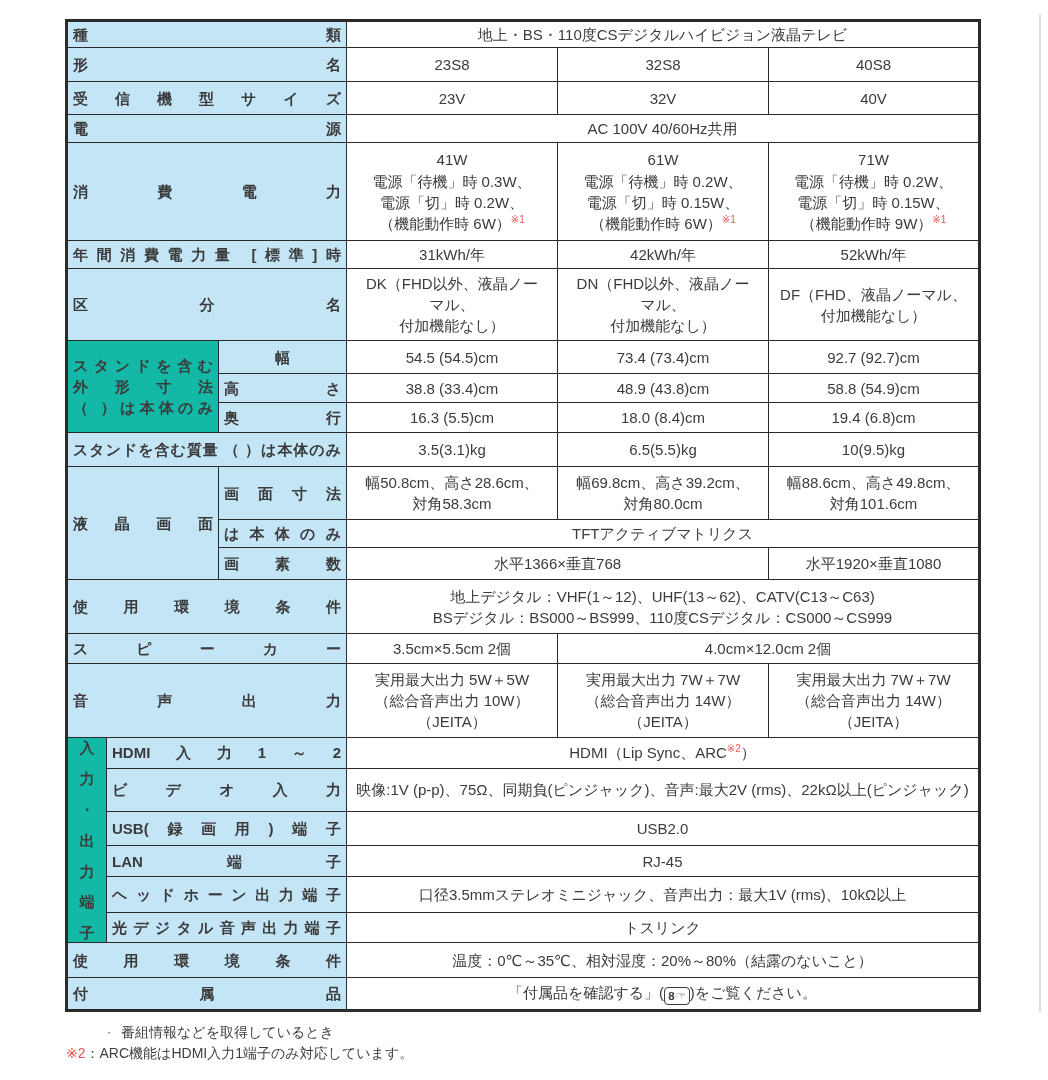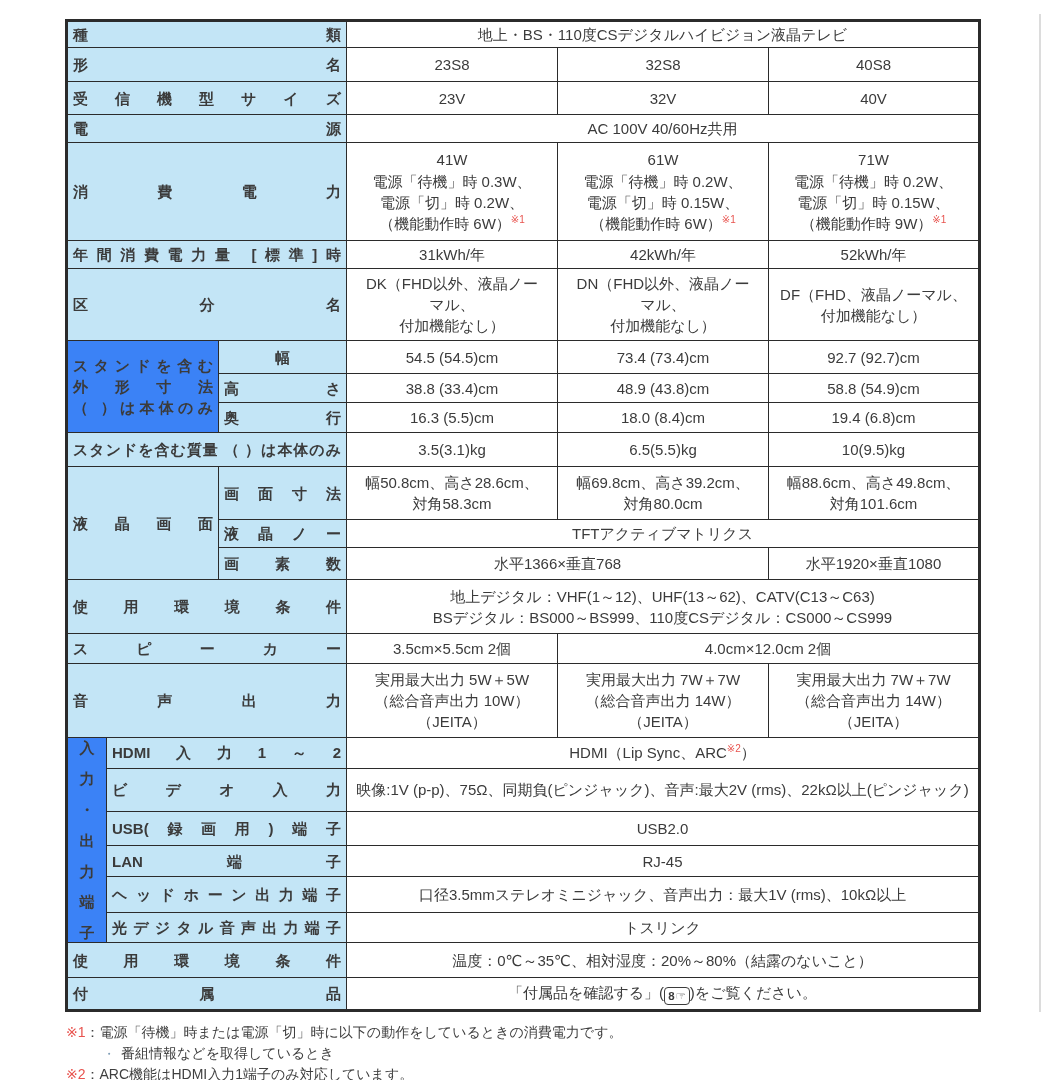--- a/index.html
+++ b/index.html
@@ -22,21 +22,21 @@
   }
   
   .lbl{
     background:#c3e5f6;font-weight:bold;
     text-align:justify;text-align-last:justify;
     text-justify:inter-character;
     padding:2px 9px;
     margin-top:8px;
   }
   .lbl-c{background:#c3e5f6;font-weight:bold;text-align:center;text-align-last:center;padding:2px 9px;}
-  .grp{background:#3b82f6;font-weight:bold;padding:2px 9px;}
+  .grp{background:#14b8a6;font-weight:bold;padding:2px 9px;}
   .grp .jline{text-align:justify;text-align-last:justify;text-justify:inter-character;}
   .io-cell{padding:0;}
   .io-vert{
     display:flex;flex-direction:column;justify-content:space-between;align-items:center;
     height:200px;margin:0 auto;font-weight:bold;font-size:15px;line-height:1;
   }
   
   .val{text-align:center;background:#ffffff;}
   .pl{white-space:pre-line;}
   .cons-main{display:block;}
@@ -167,21 +167,21 @@
         <td class="lbl">画面寸法</td>
         <td class="val"><span class="pl">幅50.8cm、高さ28.6cm、
 対角58.3cm</span></td>
         <td class="val"><span class="pl">幅69.8cm、高さ39.2cm、
 対角80.0cm</span></td>
         <td class="val"><span class="pl">幅88.6cm、高さ49.8cm、
 対角101.6cm</span></td>
       </tr>
 
       <tr style="height:28px">
-        <td class="lbl">液晶ノー</td>
+        <td class="lbl">は本体のみ</td>
         <td class="val" colspan="3">TFTアクティブマトリクス</td>
       </tr>
 
       <tr style="height:32px">
         <td class="lbl">画素数</td>
         <td class="val" colspan="2">水平1366×垂直768</td>
         <td class="val">水平1920×垂直1080</td>
       </tr>
 
       <tr style="height:54px">
@@ -257,20 +257,19 @@
 
       <tr style="height:33px">
         <td class="lbl" colspan="3">付属品</td>
         <td class="val sm2" colspan="3"><span>「付属品を確認する」(</span><span class="ref-icon"><span>8</span><span class="hand">☞</span></span><span>)をご覧ください。</span></td>
       </tr>
 
     </tbody>
   </table>
 
   <div class="footnotes">
-    <div class="fn"><span class="fn-marker">※1</span><span>：</span><span>電源「待機」時または電源「切」時に以下の動作をしているときの消費電力です。</span></div>
     <div class="fn fn-sub"><span class="fn-bullet">・</span><span>番組情報などを取得しているとき</span></div>
     <div class="fn"><span class="fn-marker">※2</span><span>：</span><span>ARC機能はHDMI入力1端子のみ対応しています。</span></div>
   </div>
 
   <div class="edge-line"></div>
 
 </div>
 
 </body></html>

